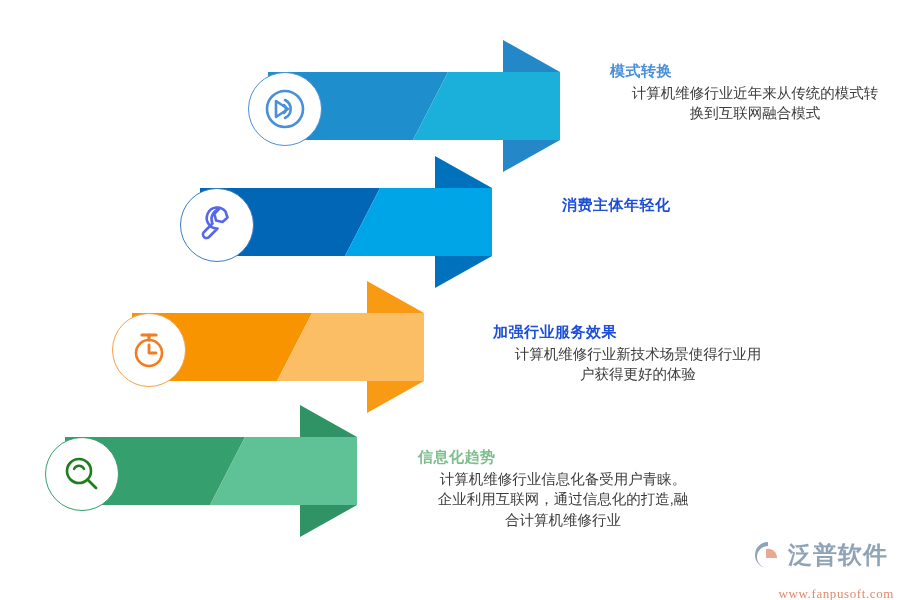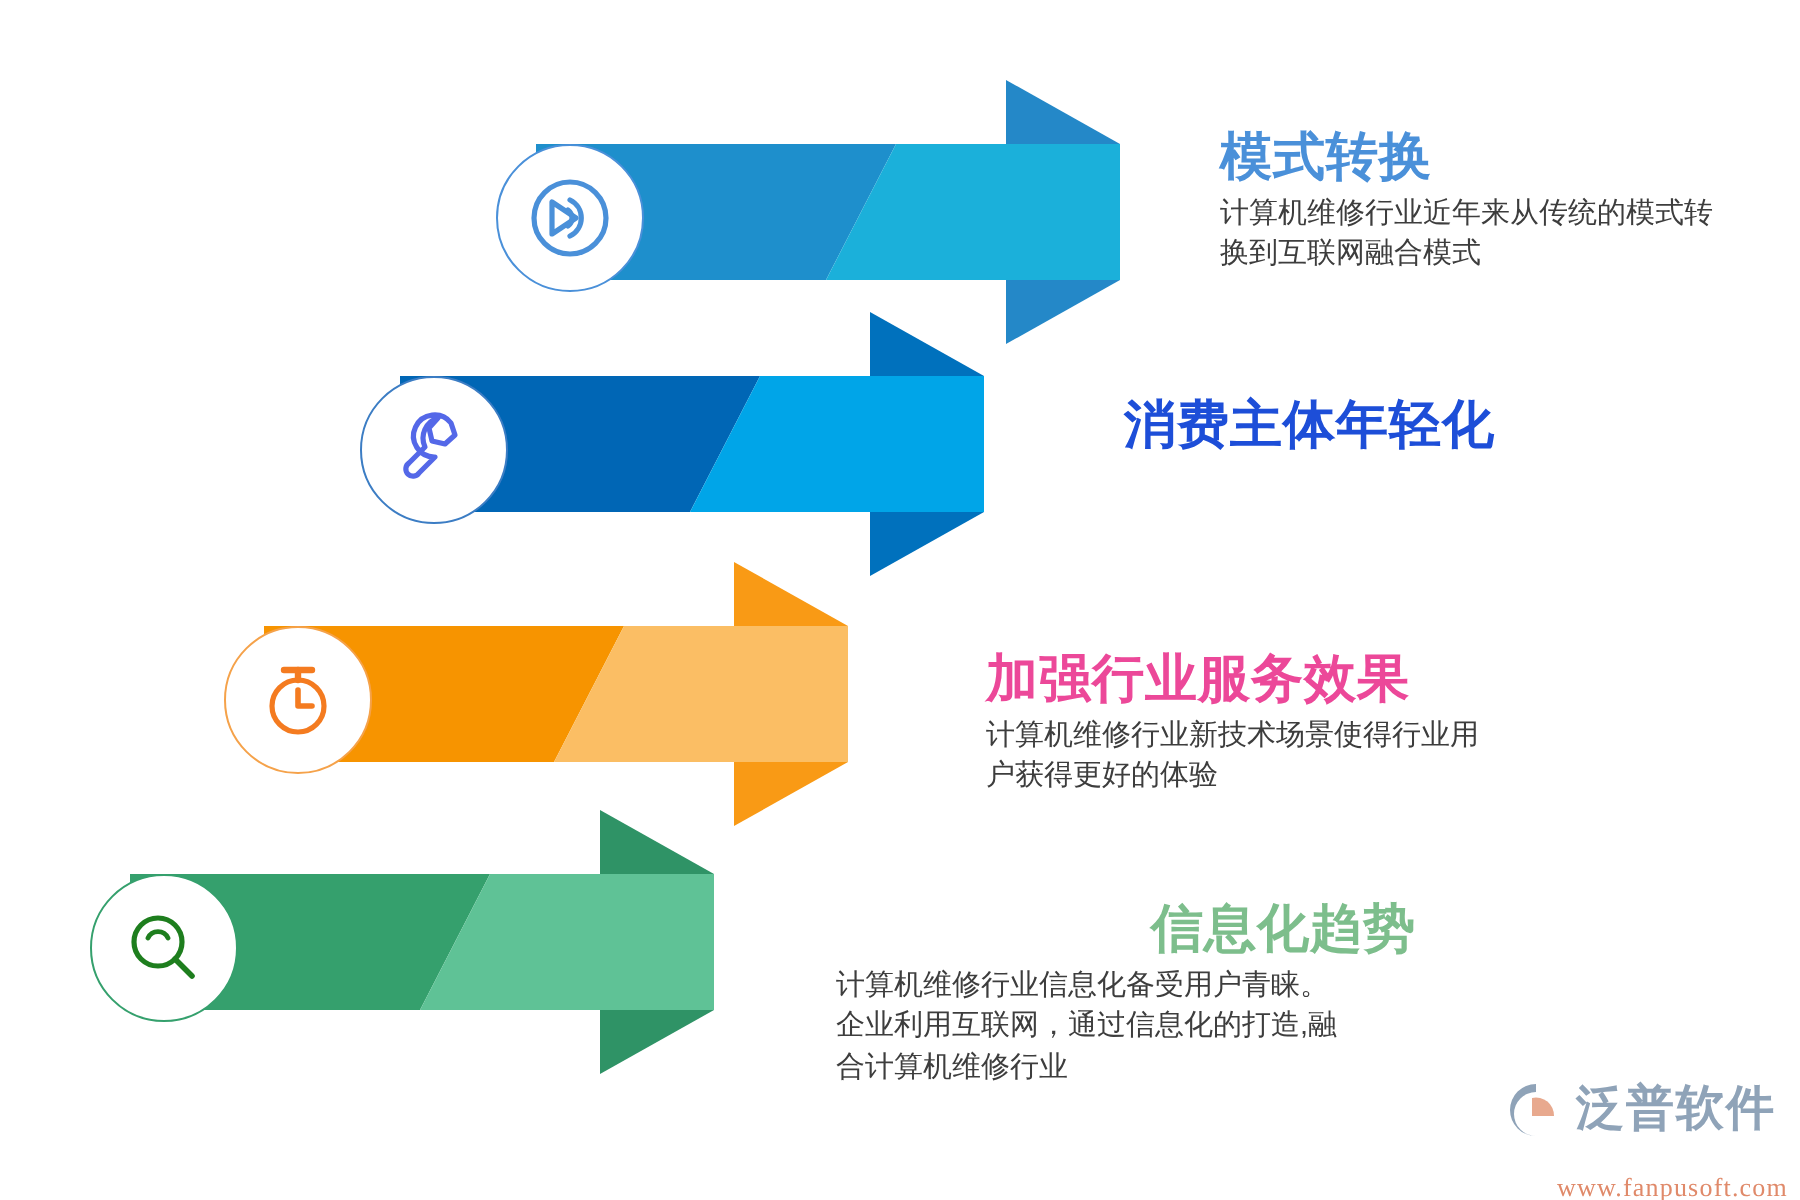--- a/index.html
+++ b/index.html
@@ -45,33 +45,34 @@
   .icon-badge svg {
     display: block;
   }
 
   
   .text-block {
     position: absolute;
     width: 290px;
   }
   .t-title {
-    font-size: 26px;
+    font-size: 15px;
     font-weight: bold;
     line-height: 1.25;
     letter-spacing: 0.5px;
     margin: 0 0 2px 0;
     white-space: nowrap;
   }
   .t-body {
     font-size: 14.5px;
     line-height: 1.42;
     color: #3d3d3d;
     margin: 0;
     white-space: pre-line;
+    text-align: center;
   }
 
   
   #logo {
     position: absolute;
     left: 752px;
     top: 540px;
     width: 142px;
     height: 50px;
   }
@@ -161,42 +162,42 @@
     <div class="icon-badge" style="left:0px; top:40px; width:74px; height:74px; border:1.5px solid #F5A24A;">
       <svg width="44" height="44" viewBox="0 0 44 44">
         <circle cx="22" cy="25" r="13" fill="none" stroke="#F47B20" stroke-width="2.6"></circle>
         <line x1="22" y1="12" x2="22" y2="7" stroke="#F47B20" stroke-width="3.2" stroke-linecap="round"></line>
         <line x1="15" y1="7" x2="29" y2="7" stroke="#F47B20" stroke-width="3.2" stroke-linecap="round"></line>
         <path d="M22 17 L22 25 L29 25" fill="none" stroke="#F47B20" stroke-width="2.8" stroke-linecap="round" stroke-linejoin="round"></path>
       </svg>
     </div>
   </div>
   <div class="text-block" style="left:493px; top:323px;">
-    <div class="t-title" style="color:#ec4899;">加强行业服务效果</div>
+    <div class="t-title" style="color:#1d4ed8;">加强行业服务效果</div>
     <div class="t-body">计算机维修行业新技术场景使得行业用
 户获得更好的体验</div>
   </div>
 
   <div class="row" style="left:45px; top:397px; width:340px; height:150px;">
     <svg class="arrow-svg" width="340" height="150" viewBox="0 0 340 150">
       <polygon points="255,8 312,40 255,40" fill="#2F9366"></polygon>
       <polygon points="255,108 312,108 255,140" fill="#2F9366"></polygon>
       <polygon points="20,40 200,40 165,108 20,108" fill="#35A06D"></polygon>
       <polygon points="200,40 312,40 312,108 165,108" fill="#5FC296"></polygon>
     </svg>
     <div class="icon-badge" style="left:0px; top:40px; width:74px; height:74px; border:1.5px solid #35A06D;">
       <svg width="44" height="44" viewBox="0 0 44 44">
         <circle cx="19" cy="19" r="12" fill="none" stroke="#1E7E1E" stroke-width="2.6"></circle>
         <line x1="27.5" y1="27.5" x2="36" y2="36" stroke="#1E7E1E" stroke-width="2.8" stroke-linecap="round"></line>
         <path d="M14 17 A5.5 5.5 0 0 1 24 17" fill="none" stroke="#1E7E1E" stroke-width="2.4" stroke-linecap="round"></path>
       </svg>
     </div>
   </div>
   <div class="text-block" style="left:418px; top:448px;">
-    <div class="t-title" style="color:#7DBE8C;text-align:right;">信息化趋势</div>
+    <div class="t-title" style="color:#7DBE8C;">信息化趋势</div>
     <div class="t-body">计算机维修行业信息化备受用户青睐。
 企业利用互联网，通过信息化的打造,融
 合计算机维修行业</div>
   </div>
 
   <div id="logo">
     <div class="logo-row">
       <svg class="logo-mark" viewBox="0 0 32 30">
         <path d="M16 2 A13 13 0 1 0 16 28 A11 11 0 1 1 16 6 Z" fill="#8fa3b8"></path>
         <path d="M14 9 A9 9 0 0 1 25 18 L14 18 Z" fill="#e8a98e"></path>

